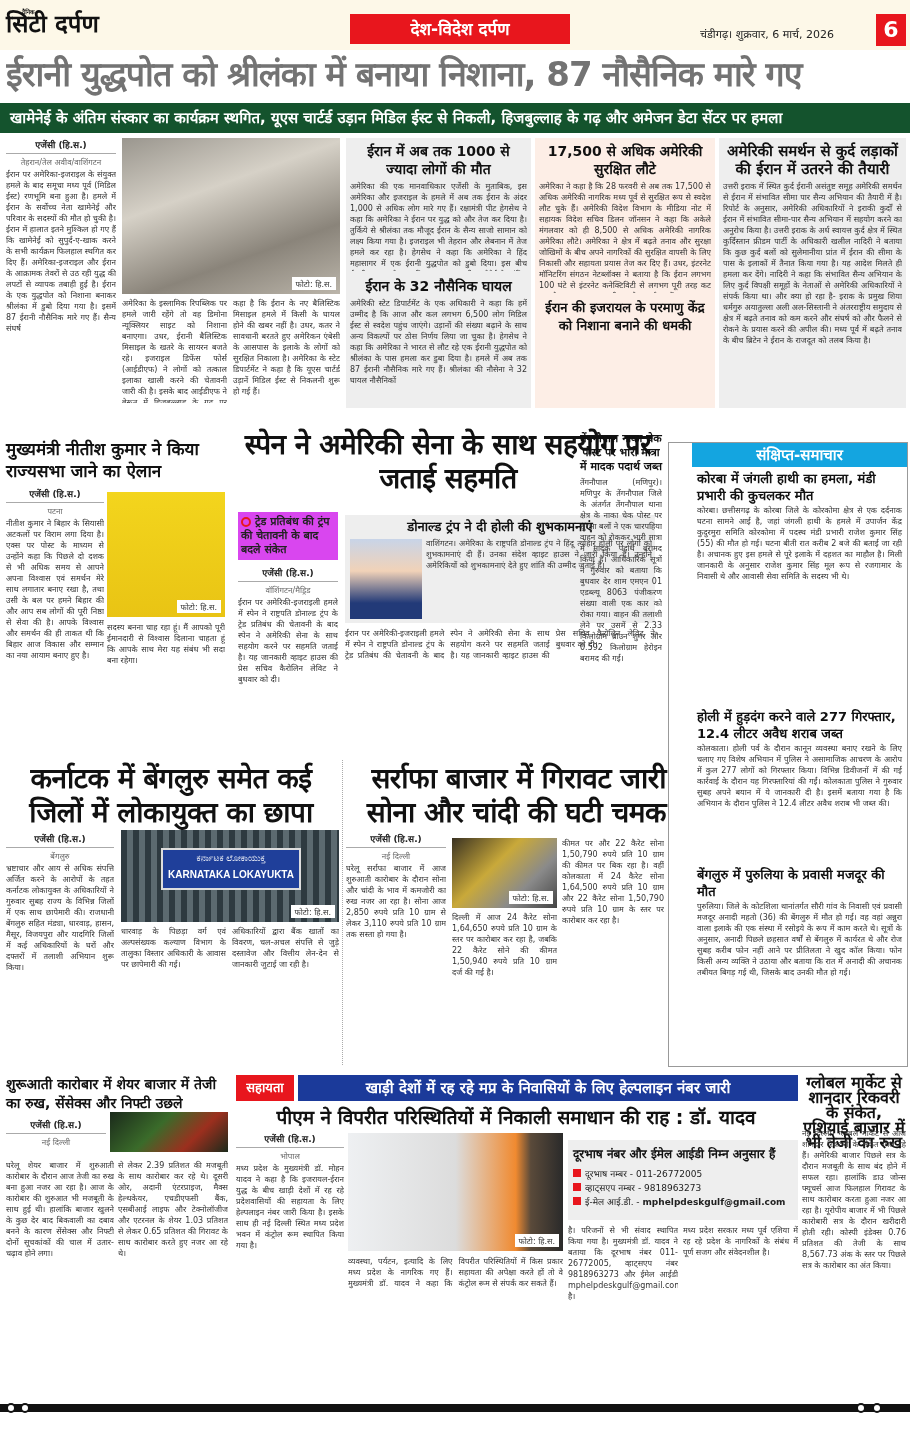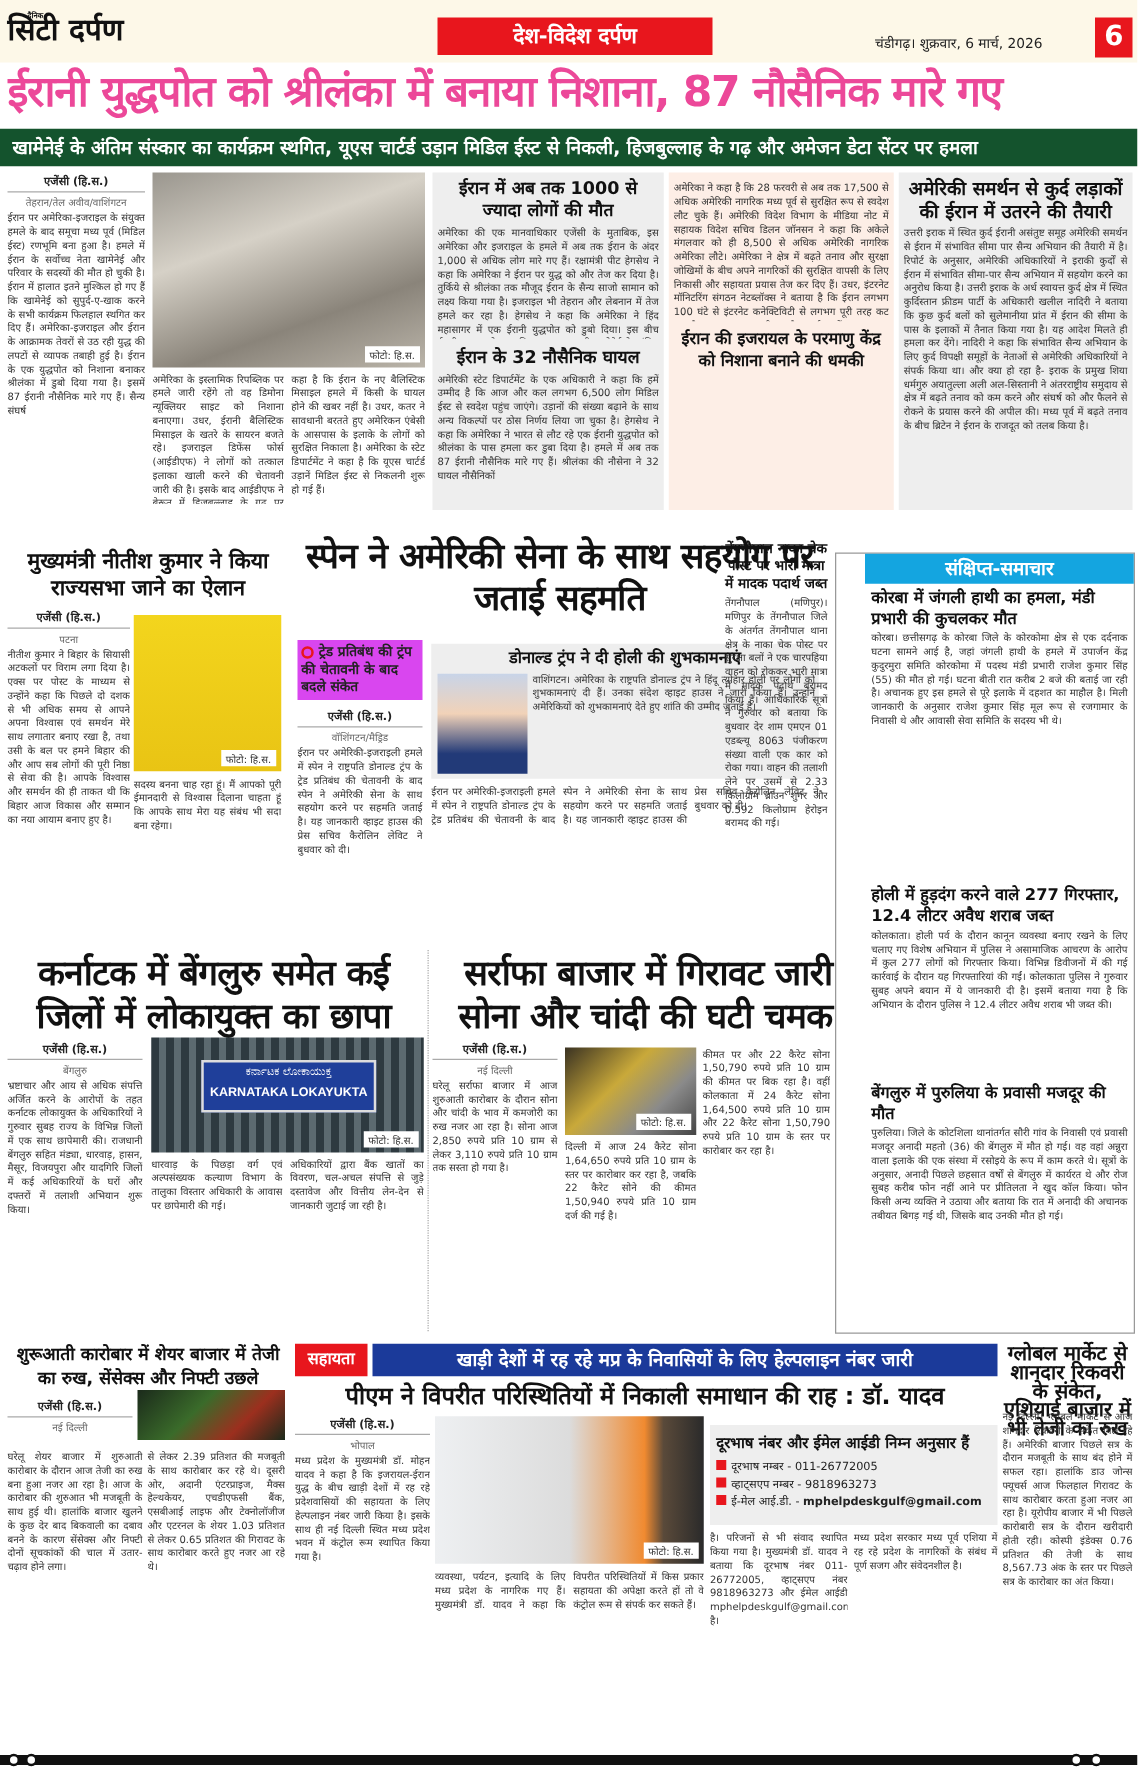--- a/index.html
+++ b/index.html
@@ -4,32 +4,32 @@
 <style>
   * { box-sizing: border-box; margin: 0; padding: 0; }
   body { width: 910px; height: 1431px; background: #fff; font-family: "DejaVu Sans", sans-serif; color: #222; overflow: hidden; position: relative; }
   .abs { position: absolute; }
   .masthead { top: 0; left: 0; width: 910px; height: 50px; background: #fdf8e8; }
   .logo { left: 6px; top: 6px; font-size: 24px; font-weight: bold; color: #111; }
   .logo-small { position:absolute; left: 16px; top: 2px; font-size: 6px; }
   .section-tag { left: 350px; top: 14px; width: 220px; height: 30px; background: #e8161d; color: #fff; font-size: 17px; font-weight: bold; text-align: center; line-height: 30px; }
   .dateline { left: 700px; top: 26px; font-size: 11px; color: #222; }
   .page-no { left: 876px; top: 14px; width: 30px; height: 32px; background: #e8161d; color: #fff; font-size: 22px; font-weight: bold; text-align: center; line-height: 32px; }
-  .main-head { left: 6px; top: 52px; width: 900px; font-size: 34px; font-weight: bold; color: #ec4899; letter-spacing: -1px; line-height: 44px; white-space: nowrap; overflow: hidden; }
+  .main-head { left: 6px; top: 52px; width: 900px; font-size: 34px; font-weight: bold; color: #737373; letter-spacing: -1px; line-height: 44px; white-space: nowrap; overflow: hidden; }
   .sub-banner { left: 0; top: 103px; width: 910px; height: 30px; background: #14532d; color: #fff; font-size: 15px; font-weight: bold; line-height: 30px; padding-left: 10px; white-space: nowrap; overflow: hidden; }
   .col-text { font-size: 8px; line-height: 11px; color: #333; text-align: justify; overflow: hidden; }
   .byline { font-size: 9px; font-weight: bold; text-align: center; border-bottom: 1px solid #aaa; padding-bottom: 2px; }
   .place { font-size: 8px; color: #666; text-align: center; margin: 2px 0; }
   .photo { background: linear-gradient(135deg, #8d8a84, #cfcac0 40%, #6f6a62); position: absolute; }
   .photo-credit { position: absolute; right: 4px; bottom: 4px; background: #fff; font-size: 8px; padding: 1px 4px; color: #333; }
   .box-pink { background: #fdeee6; }
   .box-grey { background: #eeeeee; }
   .box-h { font-size: 14px; font-weight: bold; color: #111; text-align: center; line-height: 18px; }
   .big-head { font-size: 28px; font-weight: bold; color: #111; text-align: center; line-height: 34px; letter-spacing: -0.5px; }
-  .med-head { font-size: 17px; font-weight: bold; color: #111; text-align: center; line-height: 22px; }
+  .med-head { font-size: 17px; font-weight: bold; color: #111; text-align: left; line-height: 22px; }
   .brief-box { border: 1px solid #999; }
   .brief-title { background: #14a5e0; color: #fff; font-size: 15px; font-weight: bold; text-align: center; height: 24px; line-height: 24px; }
   .brief-h { font-size: 13px; font-weight: bold; color: #111; line-height: 17px; padding: 3px 5px 1px; }
   .red-bullet { display: inline-block; width: 8px; height: 8px; background: #e8161d; margin-right: 4px; }
   .ring { display: inline-block; width: 10px; height: 10px; border: 2px solid #e8161d; border-radius: 50%; margin-right: 4px; vertical-align: middle; }
   .help-tag { background: #e8161d; color: #fff; font-size: 13px; font-weight: bold; text-align: center; line-height: 26px; }
   .help-banner { background: #1b3a9a; color: #fff; font-size: 15px; font-weight: bold; text-align: center; line-height: 26px; white-space: nowrap; overflow: hidden; }
   .footer-bar { left: 0; top: 1404px; width: 910px; height: 8px; background: #111; }
   .dot { position: absolute; top: 1403px; width: 10px; height: 10px; background: #fff; border: 2px solid #111; border-radius: 50%; }
   .divider-v { position: absolute; border-left: 1px dotted #aaa; }
@@ -60,20 +60,21 @@
 <div class="abs col-text" style="left:122px;top:298px;width:105px;height:105px;">अमेरिका के इस्लामिक रिपब्लिक पर हमले जारी रहेंगे तो वह डिमोना न्यूक्लियर साइट को निशाना बनाएगा। उधर, ईरानी बैलिस्टिक मिसाइल के खतरे के सायरन बजते रहे। इजराइल डिफेंस फोर्स (आईडीएफ) ने लोगों को तत्काल इलाका खाली करने की चेतावनी जारी की है। इसके बाद आईडीएफ ने बेरूत में हिजबुल्लाह के गढ़ पर हमला किया है। इजराइल की मैगन डेविड एडोम एम्बुलेंस सर्विस ने</div>
 <div class="abs col-text" style="left:233px;top:298px;width:107px;height:105px;">कहा है कि ईरान के नए बैलिस्टिक मिसाइल हमले में किसी के घायल होने की खबर नहीं है। उधर, कतर ने सावधानी बरतते हुए अमेरिकन एंबेसी के आसपास के इलाके के लोगों को सुरक्षित निकाला है। अमेरिका के स्टेट डिपार्टमेंट ने कहा है कि यूएस चार्टर्ड उड़ानें मिडिल ईस्ट से निकलनी शुरू हो गई हैं।</div>
 
 <div class="abs box-grey" style="left:346px;top:138px;width:185px;height:270px;padding:4px;">
   <div class="box-h">ईरान में अब तक 1000 से ज्यादा लोगों की मौत</div>
   <div class="col-text" style="height:90px;margin-top:3px;">अमेरिका की एक मानवाधिकार एजेंसी के मुताबिक, इस अमेरिका और इजराइल के हमले में अब तक ईरान के अंदर 1,000 से अधिक लोग मारे गए हैं। रक्षामंत्री पीट हेगसेथ ने कहा कि अमेरिका ने ईरान पर युद्ध को और तेज कर दिया है। तुर्किये से श्रीलंका तक मौजूद ईरान के सैन्य साजो सामान को लक्ष्य किया गया है। इजराइल भी तेहरान और लेबनान में तेज हमले कर रहा है। हेगसेथ ने कहा कि अमेरिका ने हिंद महासागर में एक ईरानी युद्धपोत को डुबो दिया। इस बीच ईरानी सरकार ने कहा कि अयातुल्ला अली खामेनेई के अंतिम संस्कार का कार्यक्रम तीन दिन टाल दिया गया है।</div>
   <div class="box-h" style="margin-top:6px;">ईरान के 32 नौसैनिक घायल</div>
   <div class="col-text" style="height:110px;margin-top:3px;">अमेरिकी स्टेट डिपार्टमेंट के एक अधिकारी ने कहा कि हमें उम्मीद है कि आज और कल लगभग 6,500 लोग मिडिल ईस्ट से स्वदेश पहुंच जाएंगे। उड़ानों की संख्या बढ़ाने के साथ अन्य विकल्पों पर ठोस निर्णय लिया जा चुका है। हेगसेथ ने कहा कि अमेरिका ने भारत से लौट रहे एक ईरानी युद्धपोत को श्रीलंका के पास हमला कर डुबा दिया है। हमले में अब तक 87 ईरानी नौसैनिक मारे गए हैं। श्रीलंका की नौसेना ने 32 घायल नौसैनिकों</div>
 </div>
 <div class="abs box-pink" style="left:535px;top:138px;width:180px;height:270px;padding:4px;">
+  <div class="box-h">17,500 से अधिक अमेरिकी सुरक्षित लौटे</div>
   <div class="col-text" style="height:112px;margin-top:3px;">अमेरिका ने कहा है कि 28 फरवरी से अब तक 17,500 से अधिक अमेरिकी नागरिक मध्य पूर्व से सुरक्षित रूप से स्वदेश लौट चुके हैं। अमेरिकी विदेश विभाग के मीडिया नोट में सहायक विदेश सचिव डिलन जॉनसन ने कहा कि अकेले मंगलवार को ही 8,500 से अधिक अमेरिकी नागरिक अमेरिका लौटे। अमेरिका ने क्षेत्र में बढ़ते तनाव और सुरक्षा जोखिमों के बीच अपने नागरिकों की सुरक्षित वापसी के लिए निकासी और सहायता प्रयास तेज कर दिए हैं। उधर, इंटरनेट मॉनिटरिंग संगठन नेटब्लॉक्स ने बताया है कि ईरान लगभग 100 घंटे से इंटरनेट कनेक्टिविटी से लगभग पूरी तरह कट गया है। यह इस साल दूसरी बार है जब ईरान में इस तरह का इंटरनेट शटडाउन लागू किया गया है।</div>
   <div class="box-h" style="margin-top:6px;font-size:13px;">ईरान की इजरायल के परमाणु केंद्र को निशाना बनाने की धमकी</div>
 </div>
 <div class="abs box-grey" style="left:719px;top:138px;width:187px;height:270px;padding:4px;">
   <div class="box-h" style="font-size:15px;">अमेरिकी समर्थन से कुर्द लड़ाकों की ईरान में उतरने की तैयारी</div>
   <div class="col-text" style="height:220px;margin-top:3px;">उत्तरी इराक में स्थित कुर्द ईरानी असंतुष्ट समूह अमेरिकी समर्थन से ईरान में संभावित सीमा पार सैन्य अभियान की तैयारी में है। रिपोर्ट के अनुसार, अमेरिकी अधिकारियों ने इराकी कुर्दों से ईरान में संभावित सीमा-पार सैन्य अभियान में सहयोग करने का अनुरोध किया है। उत्तरी इराक के अर्ध स्वायत्त कुर्द क्षेत्र में स्थित कुर्दिस्तान फ्रीडम पार्टी के अधिकारी खलील नादिरी ने बताया कि कुछ कुर्द बलों को सुलेमानीया प्रांत में ईरान की सीमा के पास के इलाकों में तैनात किया गया है। यह आदेश मिलते ही हमला कर देंगे। नादिरी ने कहा कि संभावित सैन्य अभियान के लिए कुर्द विपक्षी समूहों के नेताओं से अमेरिकी अधिकारियों ने संपर्क किया था। और क्या हो रहा है- इराक के प्रमुख शिया धर्मगुरु अयातुल्ला अली अल-सिस्तानी ने अंतरराष्ट्रीय समुदाय से क्षेत्र में बढ़ते तनाव को कम करने और संघर्ष को और फैलने से रोकने के प्रयास करने की अपील की। मध्य पूर्व में बढ़ते तनाव के बीच ब्रिटेन ने ईरान के राजदूत को तलब किया है।</div>
 </div>
 
 <div class="abs med-head" style="left:6px;top:438px;width:225px;">मुख्यमंत्री नीतीश कुमार ने किया राज्यसभा जाने का ऐलान</div>
 <div class="abs" style="left:6px;top:487px;width:98px;">

